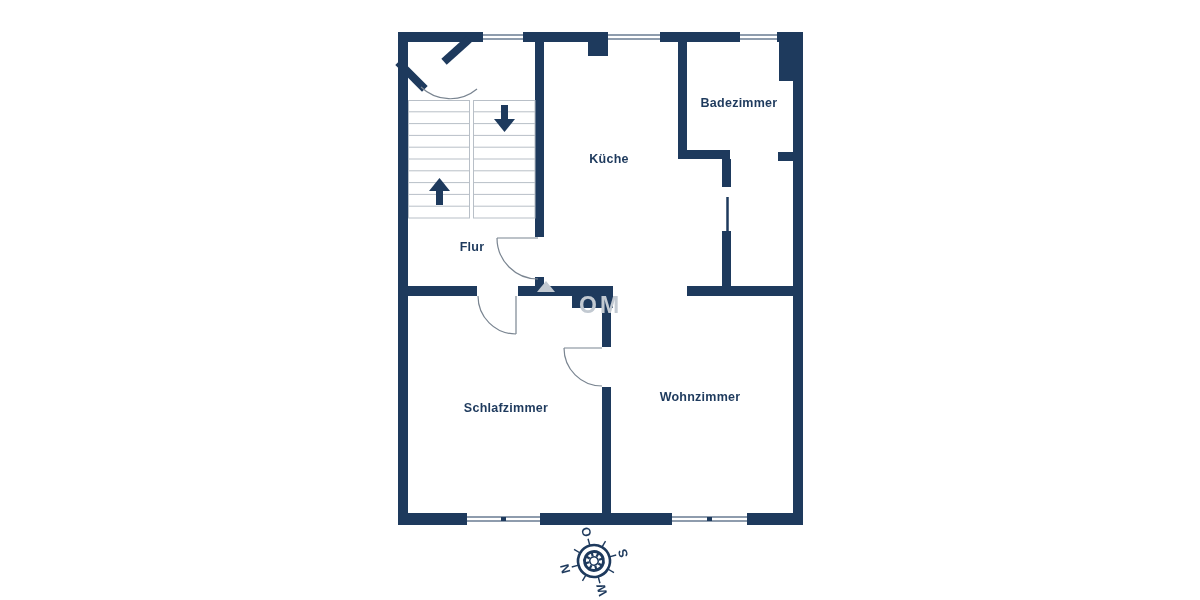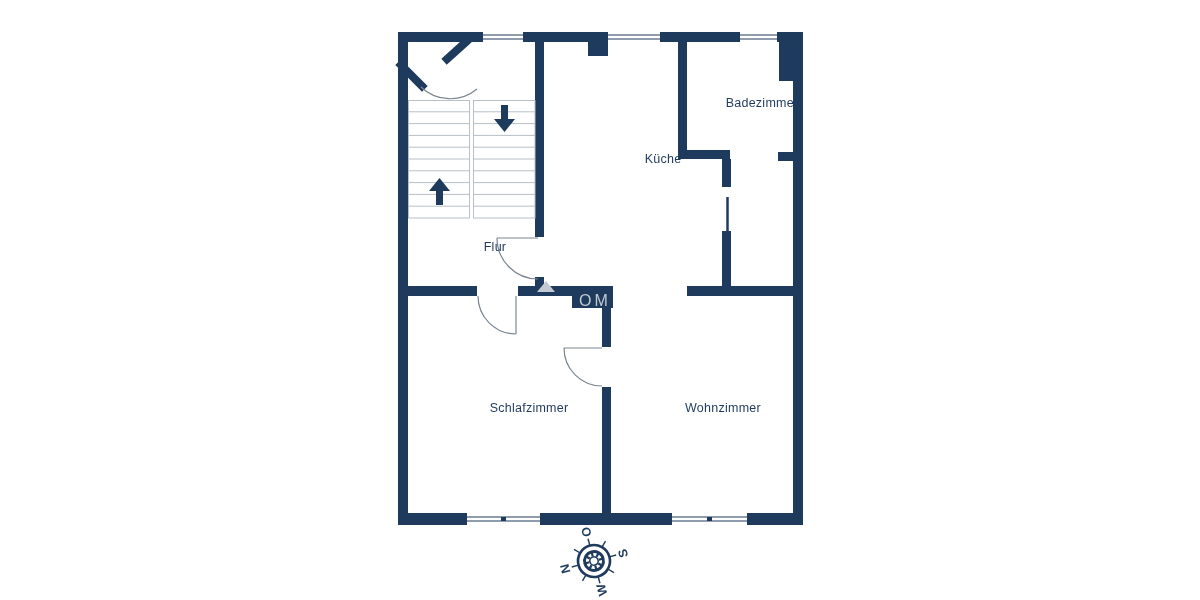--- a/index.html
+++ b/index.html
@@ -25,31 +25,31 @@
   .stair-tread{stroke:var(--stair-lines);stroke-width:1;}
   .arrow{fill:var(--wall);}
   .arc{stroke:var(--door-arc);stroke-width:1.2;fill:none;}
   .leaf{stroke:var(--door-arc);stroke-width:1.2;fill:none;}
   .thin-door{stroke:var(--wall);stroke-width:2.5;}
   .compass-stroke{stroke:var(--wall);fill:none;}
   .compass-fill-white{fill:#ffffff;}
   .compass-letter{font:700 12.5px "Liberation Sans",sans-serif;fill:var(--wall);}
   .room-label{
     position:absolute;transform:translate(-50%,-50%);
-    font-weight:400;font-size:12.5px;letter-spacing:.25px;
-    color:var(--label-text);white-space:nowrap;margin-left:23px;
+    font-weight:700;font-size:12.5px;letter-spacing:.25px;
+    color:var(--label-text);white-space:nowrap;
   }
   .wm-roof{
     position:absolute;left:537px;top:281px;width:0;height:0;
     border-left:9px solid transparent;border-right:9px solid transparent;
     border-bottom:11px solid var(--watermark);
   }
   .wm-text{
     position:absolute;left:579px;top:292px;
-    font-weight:400;font-size:16px;letter-spacing:3px;
+    font-weight:700;font-size:23px;letter-spacing:3px;
     color:var(--watermark);
   }
 </style>
 </head>
 <body>
 
 <div class="plan">
 
   <svg class="plan-svg" width="1200" height="600" viewBox="0 0 1200 600">
 
@@ -197,22 +197,22 @@
         <line x1="-3.5" y1="-3.5" x2="-6.4" y2="-6.4"></line>
       </g>
       <circle class="compass-stroke compass-fill-white" cx="0" cy="0" r="4.2" stroke-width="1.6"></circle>
       <text class="compass-letter" x="0" y="-30" text-anchor="middle" dy="0.35em">N</text>
       <text class="compass-letter" x="30" y="0" text-anchor="middle" dy="0.35em">O</text>
       <text class="compass-letter" x="0" y="30" text-anchor="middle" dy="0.35em">S</text>
       <text class="compass-letter" x="-30" y="0" text-anchor="middle" dy="0.35em">W</text>
     </g>
   </svg>
 
-  <div class="room-label" style="left:640px;top:159px">Küche</div>
+  <div class="room-label" style="left:609px;top:159px">Küche</div>
   <div class="room-label" style="left:739px;top:103px">Badezimmer</div>
   <div class="room-label" style="left:472px;top:247px">Flur</div>
   <div class="room-label" style="left:506px;top:408px">Schlafzimmer</div>
-  <div class="room-label" style="left:700px;top:408px">Wohnzimmer</div>
+  <div class="room-label" style="left:700px;top:397px">Wohnzimmer</div>
 
   <div class="wm-roof"></div>
   <div class="wm-text">OM</div>
 
 </div>
 
 </body></html>

